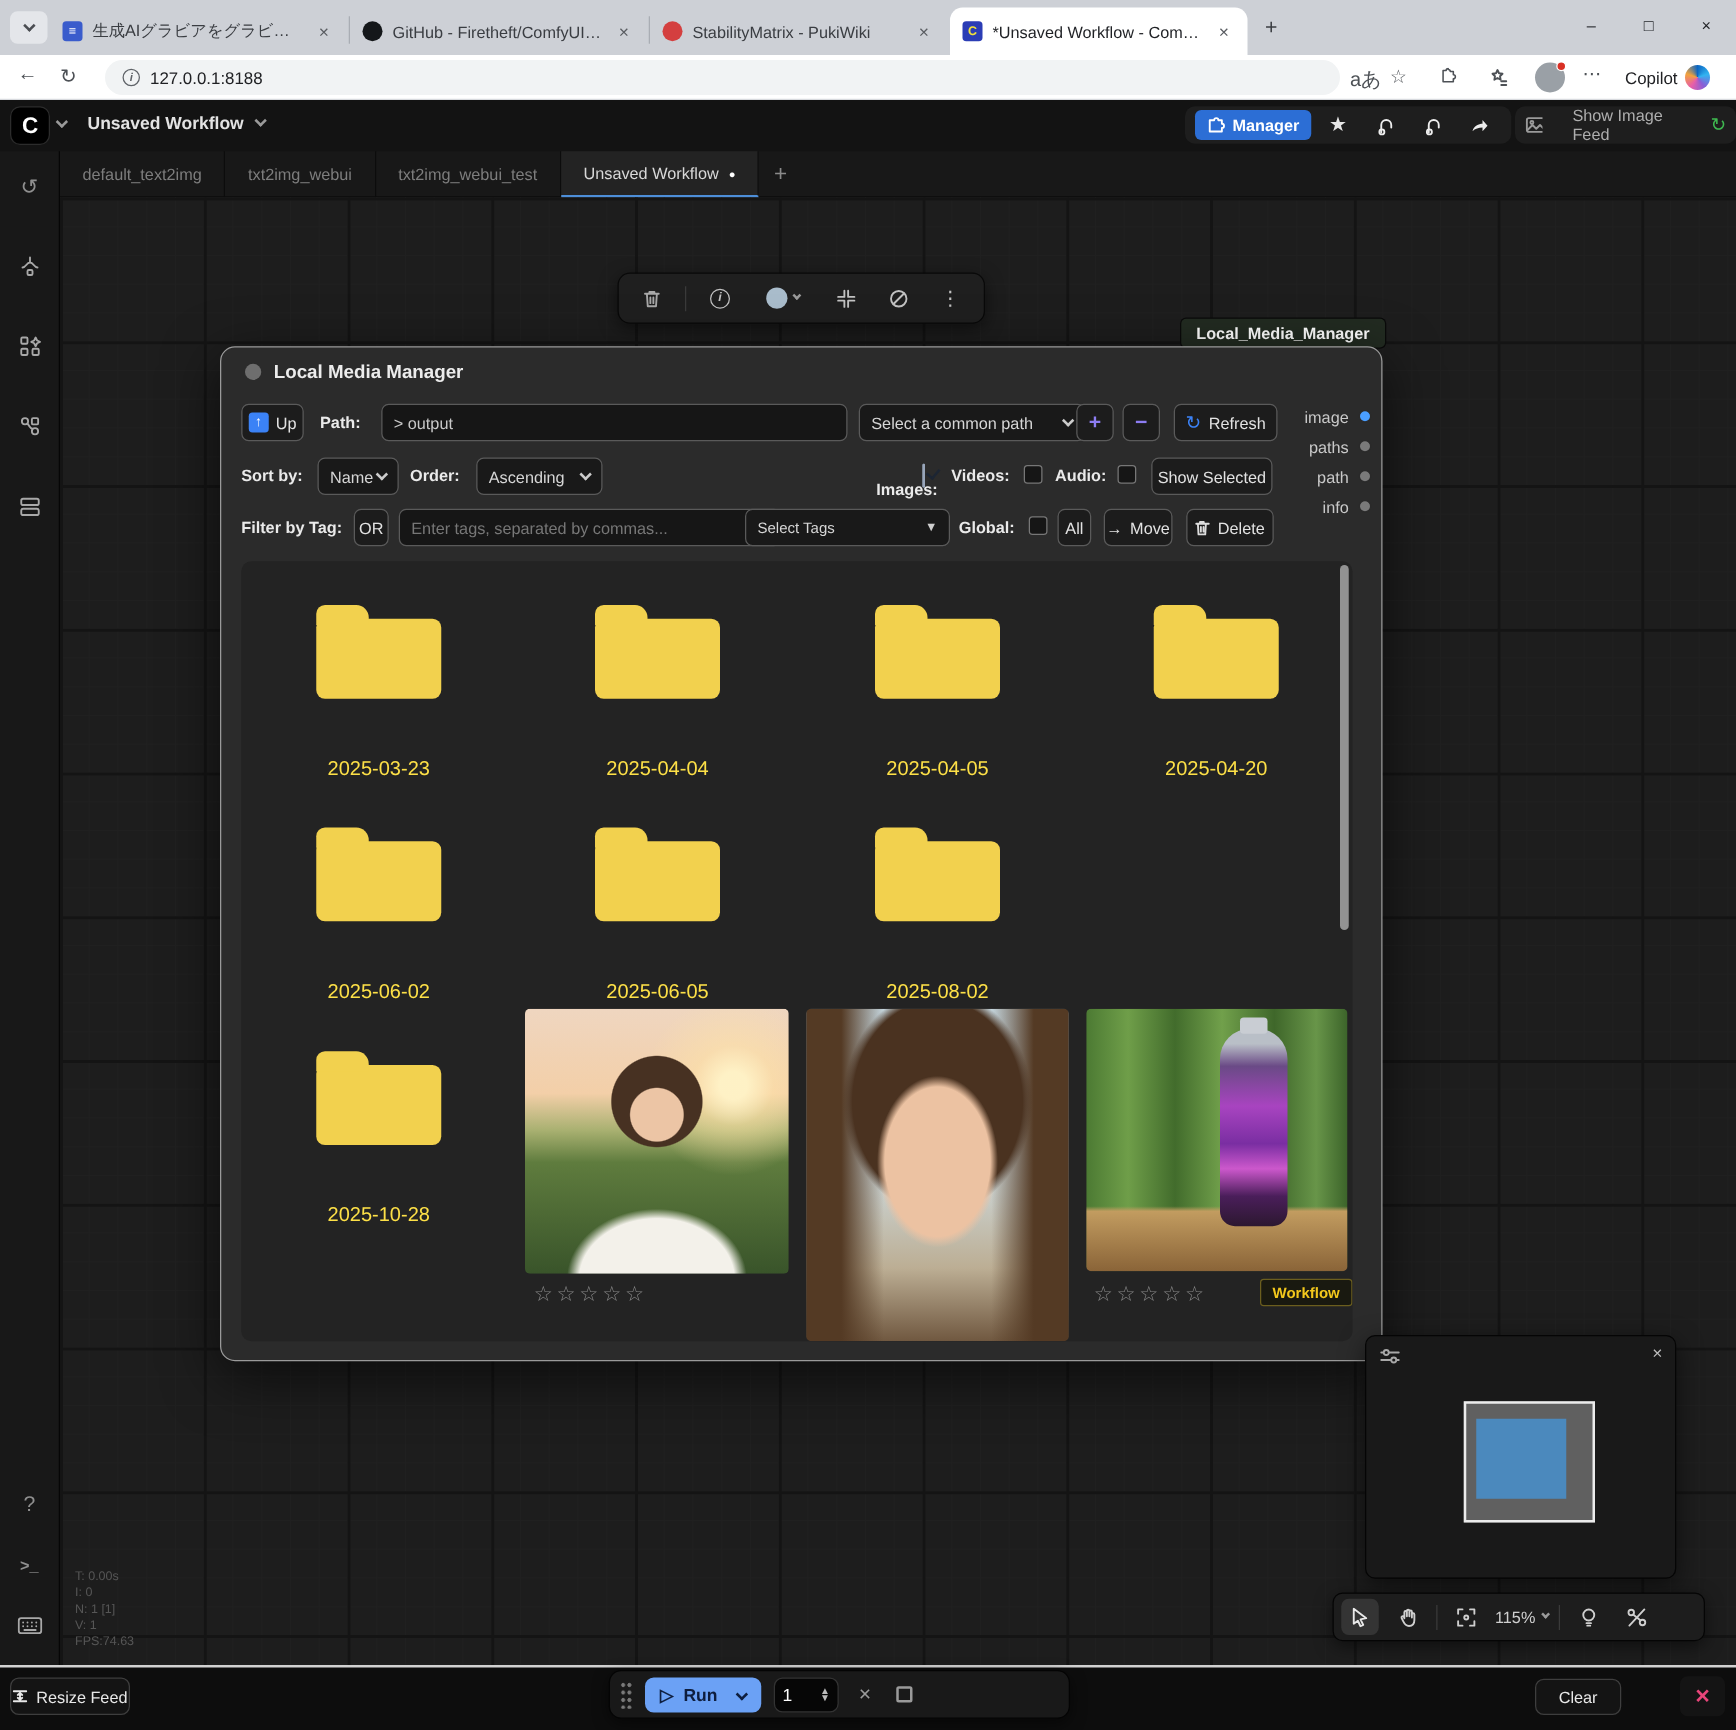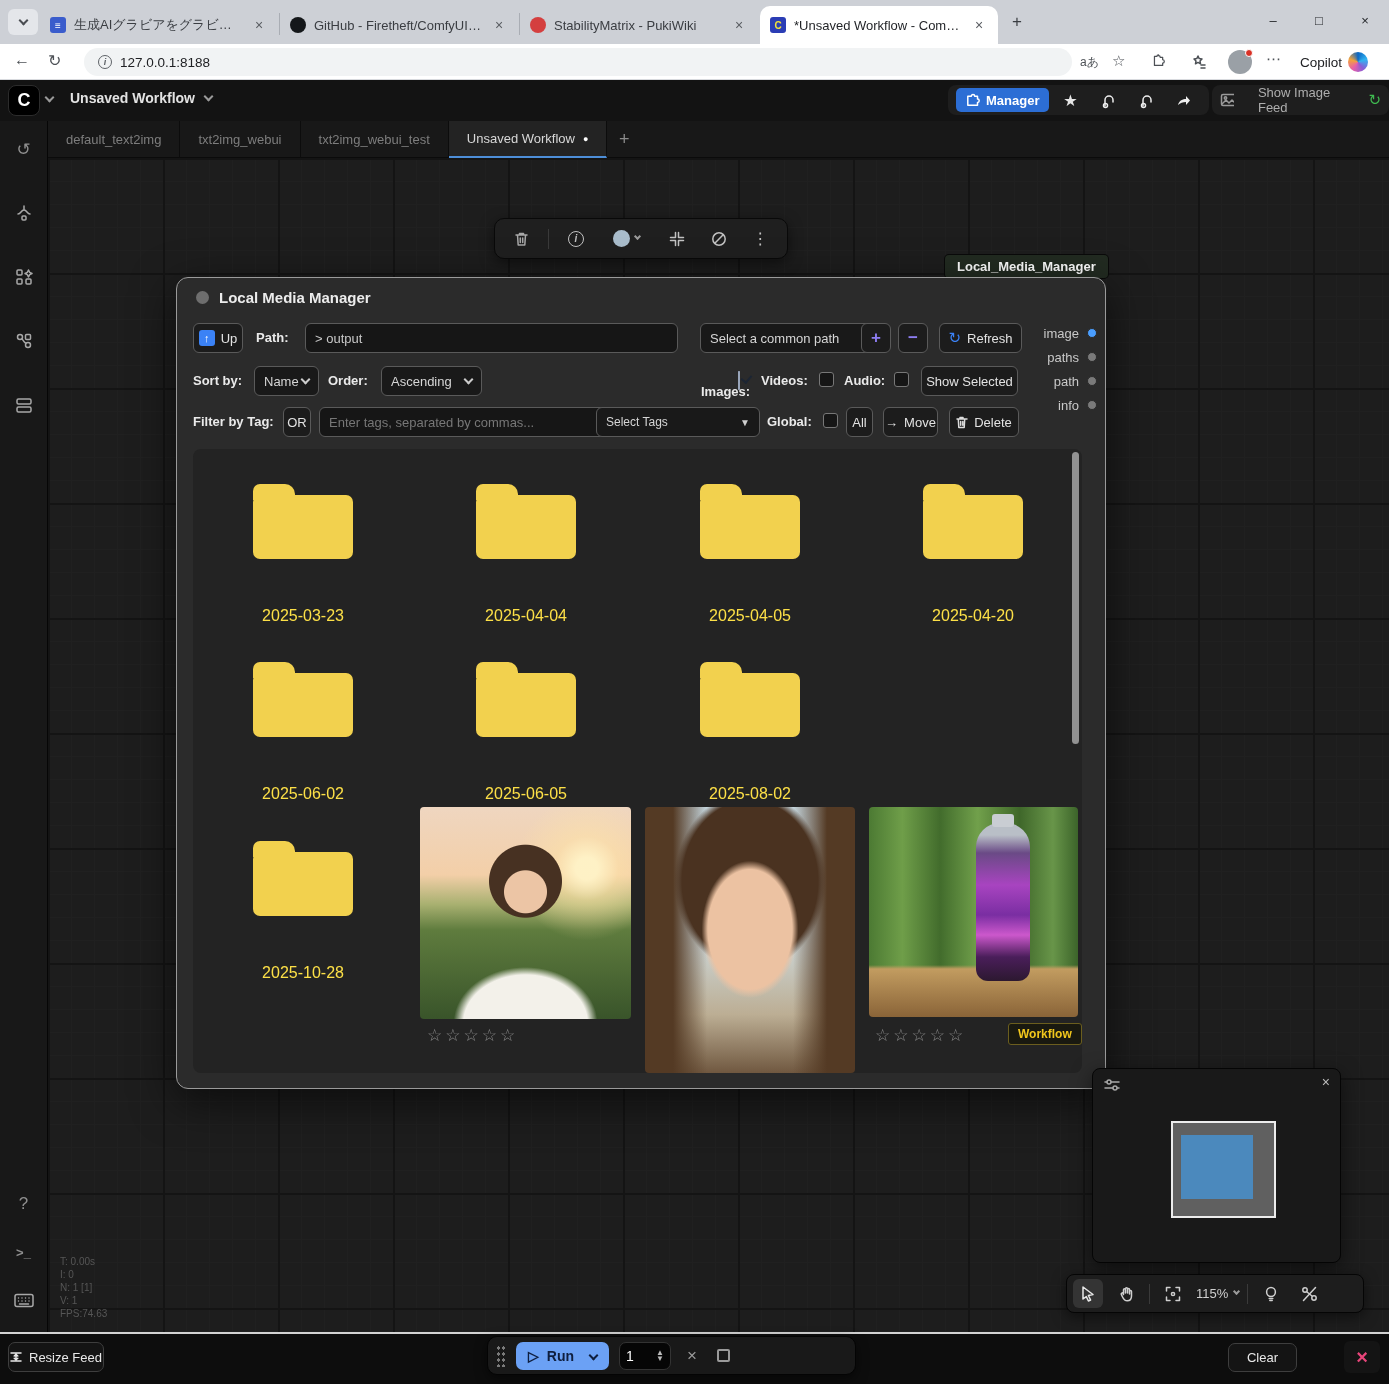--- a/index.html
+++ b/index.html
@@ -155,21 +155,21 @@
     <div class="p winbtn" style="left:1342px;">×</div>
   </div>
 
   <div class="p addrbar">
     <div class="p aico" style="left:14px;top:7px;">←</div>
     <div class="p aico" style="left:48px;top:7px;">↻</div>
     <div class="p urlpill">
       <span class="infocirc">i</span>
       <span style="color:#202124;font-size:13.5px;">127.0.0.1:8188</span>
     </div>
-    <div class="p" style="left:1080px;top:10px;color:#4d5156;font-size:12px;">aあ</div>
+    <div class="p" style="left:1080px;top:10px;color:#4d5156;font-size:16px;">aあ</div>
     <div class="p" style="left:1112px;top:8px;color:#4d5156;font-size:15px;">☆</div>
     <div class="p" style="left:1152px;top:10px;">
       <svg class="ic" width="16" height="16" style="stroke:#4d5156;">
           <path d="M8 2c1.2 0 2 .9 2 2h3v3c1.1 0 2 .8 2 2s-.9 2-2 2v3H3V3h3c0-1.1.8-2 2-2z" transform="scale(0.82)"></path>
         </svg>
     </div>
     <div class="p" style="left:1192px;top:10px;">
       <svg class="ic" width="16" height="16" style="stroke:#4d5156;">
           <path d="M6 2l1.2 2.6L10 5l-2 2 .5 2.8L6 8.4 3.5 9.8 4 7 2 5l2.8-.4z"></path>
           <path d="M11 12h4M11 15h4" transform="translate(-2,-1)"></path>
@@ -329,21 +329,21 @@
 
       
       <div class="p dbtn" style="left:16px;top:45px;width:50px;">
         <span style="width:16px;height:16px;background:#3b82f6;border-radius:3px;color:#fff;font-size:11px;display:flex;align-items:center;justify-content:center;">↑</span>
         <span>Up</span>
       </div>
       <span class="p dlabel" style="left:79px;top:52px;">Path:</span>
       <div class="p" style="left:128px;top:45px;width:373px;">
         <input class="dinput" value="&gt; output" style="">
       </div>
-      <div class="p ddrop" style="left:510px;top:45px;width:181px;margin-left:13px;">
+      <div class="p ddrop" style="left:510px;top:45px;width:181px;">
         <span>Select a common path</span>
         <span class="chev" style="border-color:#ccc;"></span>
       </div>
       <div class="p dbtn pm" style="left:684px;top:45px;width:30px;">+</div>
       <div class="p dbtn pm" style="left:721px;top:45px;width:30px;">−</div>
       <div class="p dbtn" style="left:762px;top:45px;width:83px;">
         <span style="color:#3b82f6;font-size:15px;">↻</span>
         <span>Refresh</span>
       </div>
 

